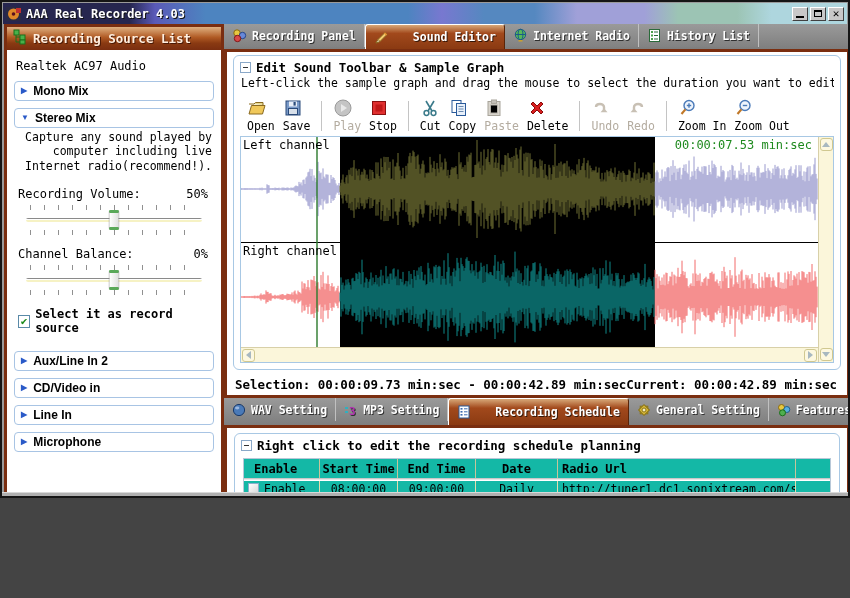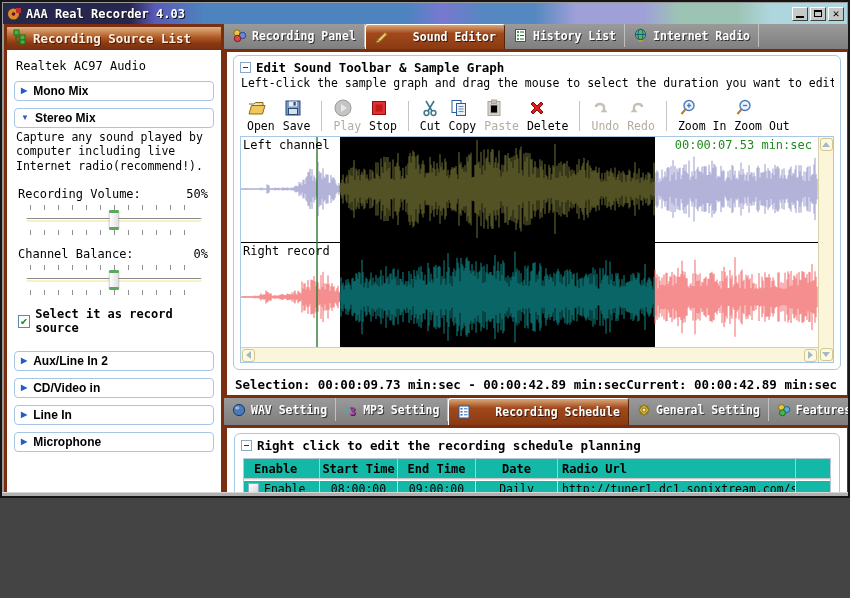--- a/index.html
+++ b/index.html
@@ -33,21 +33,21 @@
     background:linear-gradient(#e0b080 0%,#b05a24 45%,#8a3a12 70%,#7a2e10 100%);
     display:flex; align-items:center; gap:6px; padding:0 6px; }
   .sidebar-header-label { color:#ffeede; font-weight:bold; font-size:12.5px; text-shadow:1px 1px 0 #4a1a06; white-space:nowrap; }
   .sidebar-body { flex:1; background:#fff; padding:6px 7px; overflow:hidden; }
   .device-name { font-size:12px; color:#000; margin:3px 0 8px 2px; }
   .src-btn { border:1px solid #a8c4e4; border-radius:4px; background:#fff;
     height:20px; display:flex; align-items:center; gap:6px; padding:0 6px;
     font-weight:bold; font-size:12px; color:#000; margin-bottom:7px; width:100%; cursor:default; }
   .arrow { color:#2a5ac8; font-size:8px; line-height:1; }
   .stereo-detail { padding:0 2px 2px 2px; }
-  .desc-text { font-size:11.5px; color:#000; line-height:1.25; margin:2px 0 14px 0; }
+  .desc-text { font-size:11.5px; color:#000; line-height:1.25; margin:2px 0 14px 0;text-align:right; }
   .slider-label-row { display:flex; justify-content:space-between; font-size:12px; margin:0 4px 4px 2px; }
   .slider-block { margin:0 10px 12px 10px; }
   .ticks { height:5px; margin:0 4px;
     background:repeating-linear-gradient(90deg,#909090 0 1px,transparent 1px 14px); }
   .track-row { position:relative; height:20px; display:flex; align-items:center; }
   .track { width:100%; height:4px;
     background:linear-gradient(#8a8a8a 0 1px,#ffffff 1px 2px,#f6f2c4 2px 4px);
     border-radius:2px; }
   .thumb { position:absolute; left:50%; transform:translateX(-50%); width:11px; height:20px;
     background:linear-gradient(90deg,#ffffff,#e0e0e0); border:1px solid #7a7a7a;
@@ -262,41 +262,41 @@
                 <path d="M2 13 L4 9.5 L11 2.5 L13 4.5 L6 11.5 Z" fill="#f4cc70" stroke="#8a6820"></path>
                 <path d="M2 13 L4 9.5 L6 11.5 Z" fill="#f8f0e0" stroke="#8a6820"></path>
                 <path d="M11 2.5 L13 4.5 L12 5.5 L10 3.5 Z" fill="#e89030"></path>
               </svg>
           </span>
           <span>Sound Editor</span>
         </div>
         <div class="tab">
           <span class="tool-ico" style="width:15px;height:15px">
             <svg width="15" height="15">
+                <circle cx="7.5" cy="6.5" r="5.2" fill="#58b858" stroke="#1a5a8a"></circle>
+                <ellipse cx="7.5" cy="6.5" rx="2.4" ry="5.2" fill="none" stroke="#1a5a8a"></ellipse>
+                <line x1="2.3" y1="6.5" x2="12.7" y2="6.5" stroke="#1a5a8a"></line>
+                <rect x="5.5" y="12" width="4" height="1.6" fill="#c8a030"></rect>
+              </svg>
+          </span>
+          <span>Internet Radio</span>
+        </div>
+        <div class="tab">
+          <span class="tool-ico" style="width:15px;height:15px">
+            <svg width="15" height="15">
                 <rect x="2.5" y="1.5" width="10" height="12" fill="#fff" stroke="#2a6a3a"></rect>
                 <rect x="4" y="3" width="2" height="2" fill="#4aa04a"></rect>
                 <rect x="4" y="6.5" width="2" height="2" fill="#4aa04a"></rect>
                 <rect x="4" y="10" width="2" height="2" fill="#4aa04a"></rect>
                 <line x1="7" y1="4" x2="11" y2="4" stroke="#2a6a3a"></line>
                 <line x1="7" y1="7.5" x2="11" y2="7.5" stroke="#2a6a3a"></line>
                 <line x1="7" y1="11" x2="11" y2="11" stroke="#2a6a3a"></line>
               </svg>
           </span>
           <span>History List</span>
-        </div>
-        <div class="tab">
-          <span class="tool-ico" style="width:15px;height:15px">
-            <svg width="15" height="15">
-                <circle cx="7.5" cy="6.5" r="5.2" fill="#58b858" stroke="#1a5a8a"></circle>
-                <ellipse cx="7.5" cy="6.5" rx="2.4" ry="5.2" fill="none" stroke="#1a5a8a"></ellipse>
-                <line x1="2.3" y1="6.5" x2="12.7" y2="6.5" stroke="#1a5a8a"></line>
-                <rect x="5.5" y="12" width="4" height="1.6" fill="#c8a030"></rect>
-              </svg>
-          </span>
-          <span>Internet Radio</span>
         </div>
       </div>
 
       <div class="panel editor-panel">
         <div class="groupbox">
           <div class="group-title-row">
             <span class="minus-box"></span>
             <span class="group-title">Edit Sound Toolbar &amp; Sample Graph</span>
           </div>
           <div class="hint-text">Left-click the sample graph and drag the mouse to select the duration you want to edit.</div>
@@ -432,21 +432,21 @@
                   <svg width="577" height="212" xmlns="http://www.w3.org/2000/svg">
                     <rect x="99" y="0" width="315" height="212" fill="#000000"></rect>
                     <line x1="0" y1="105.5" x2="577" y2="105.5" stroke="#000"></line>
                     <path d="M0 51.0V53.0M1 51.3V52.7M2 51.3V52.7M3 51.3V52.7M4 51.0V53.0M5 51.3V52.7M6 51.1V52.9M7 51.3V52.7M8 51.3V52.7M9 51.2V52.8M10 51.3V52.7M11 51.2V52.8M12 51.3V52.7M13 51.3V52.7M14 51.2V52.8M15 51.3V52.7M16 51.3V52.7M17 51.3V52.7M18 51.3V52.7M19 50.8V53.2M20 51.3V52.7M21 50.6V53.4M22 51.3V52.7M23 51.3V52.7M24 51.3V52.7M25 51.3V52.7M26 47.3V56.7M27 48.1V55.9M28 48.3V55.7M29 51.1V52.9M30 51.3V52.7M31 51.1V52.9M32 51.1V52.9M33 51.2V52.8M34 50.6V53.4M35 50.9V53.1M36 51.0V53.0M37 51.0V53.0M38 50.7V53.3M39 51.3V52.7M40 51.3V52.7M41 50.6V53.4M42 50.7V53.3M43 50.6V53.4M44 51.0V53.0M45 50.9V53.1M46 50.6V53.4M47 50.6V53.4M48 51.1V52.9M49 51.3V52.7M50 50.5V53.5M51 50.9V53.1M52 50.7V53.3M53 50.4V53.6M54 49.2V54.8M55 48.5V55.5M56 49.1V54.9M57 49.3V54.7M58 44.9V59.1M59 47.1V56.9M60 45.4V58.6M61 48.4V55.6M62 42.9V61.1M63 42.5V61.5M64 47.0V57.0M65 40.6V63.4M66 39.4V64.6M67 35.3V68.7M68 34.7V69.3M69 31.8V72.2M70 39.1V64.9M71 32.1V71.9M72 43.7V60.3M73 38.4V65.6M74 40.9V63.1M75 45.0V59.0M76 42.7V61.3M77 24.9V79.1M78 34.1V69.9M79 36.3V67.7M80 35.6V68.4M81 42.1V61.9M82 31.4V72.6M83 39.6V64.4M84 41.2V62.8M85 37.4V66.6M86 37.5V66.5M87 37.7V66.3M88 45.8V58.2M89 45.8V58.2M90 38.0V66.0M91 42.1V61.9M92 40.2V63.8M93 41.0V63.0M94 43.0V61.0M95 46.5V57.5M96 48.5V55.5M97 48.2V55.8M98 46.0V58.0M414 44.4V59.6M415 35.4V68.6M416 33.4V70.6M417 35.3V68.7M418 45.4V58.6M419 41.4V62.6M420 44.0V60.0M421 32.5V71.5M422 41.5V62.5M423 39.7V64.3M424 34.4V69.6M425 39.8V64.2M426 31.2V72.8M427 30.0V74.0M428 30.7V73.3M429 44.1V59.9M430 29.1V74.9M431 37.9V66.1M432 23.2V80.8M433 35.7V68.3M434 28.9V75.1M435 43.1V60.9M436 31.6V72.4M437 34.9V69.1M438 31.3V72.7M439 30.6V73.4M440 42.2V61.8M441 37.7V66.3M442 31.0V73.0M443 27.6V76.4M444 33.9V70.1M445 27.2V76.8M446 35.6V68.4M447 37.1V66.9M448 23.6V80.4M449 42.8V61.2M450 39.8V64.2M451 34.4V69.6M452 38.7V65.3M453 19.5V84.5M454 33.8V70.2M455 42.2V61.8M456 31.9V72.1M457 29.8V74.2M458 33.7V70.3M459 34.5V69.5M460 35.1V68.9M461 29.6V74.4M462 36.7V67.3M463 29.1V74.9M464 29.3V74.7M465 29.4V74.6M466 38.0V66.0M467 38.0V66.0M468 27.9V76.1M469 35.0V69.0M470 37.3V66.7M471 23.6V80.4M472 31.0V73.0M473 26.9V77.1M474 28.2V75.8M475 30.1V73.9M476 41.2V62.8M477 38.7V65.3M478 39.7V64.3M479 39.6V64.4M480 28.8V75.2M481 34.7V69.3M482 33.0V71.0M483 34.2V69.8M484 44.6V59.4M485 42.5V61.5M486 40.4V63.6M487 34.3V69.7M488 40.3V63.7M489 32.9V71.1M490 43.1V60.9M491 27.9V76.1M492 29.1V74.9M493 38.1V65.9M494 33.6V70.4M495 42.1V61.9M496 40.7V63.3M497 42.6V61.4M498 33.7V70.3M499 37.4V66.6M500 25.5V78.5M501 38.1V65.9M502 31.9V72.1M503 36.4V67.6M504 43.6V60.4M505 37.9V66.1M506 35.3V68.7M507 44.1V59.9M508 28.2V75.8M509 37.8V66.2M510 35.4V68.6M511 35.4V68.6M512 39.7V64.3M513 35.7V68.3M514 39.2V64.8M515 43.8V60.2M516 30.8V73.2M517 28.8V75.2M518 30.7V73.3M519 40.5V63.5M520 35.6V68.4M521 35.9V68.1M522 34.9V69.1M523 35.3V68.7M524 27.1V76.9M525 33.9V70.1M526 41.1V62.9M527 31.2V72.8M528 33.3V70.7M529 34.4V69.6M530 41.9V62.1M531 36.1V67.9M532 31.5V72.5M533 38.1V65.9M534 27.9V76.1M535 31.9V72.1M536 29.8V74.2M537 29.3V74.7M538 31.4V72.6M539 41.3V62.7M540 38.3V65.7M541 32.3V71.7M542 41.4V62.6M543 31.3V72.7M544 38.1V65.9M545 41.5V62.5M546 42.4V61.6M547 38.3V65.7M548 33.0V71.0M549 31.7V72.3M550 29.4V74.6M551 38.7V65.3M552 35.9V68.1M553 37.2V66.8M554 32.4V71.6M555 28.2V75.8M556 41.0V63.0M557 39.8V64.2M558 28.2V75.8M559 34.3V69.7M560 28.3V75.7M561 38.8V65.2M562 43.1V60.9M563 34.4V69.6M564 44.3V59.7M565 34.8V69.2M566 30.6V73.4M567 29.4V74.6M568 43.9V60.1M569 29.2V74.8M570 39.3V64.7M571 37.6V66.4M572 37.1V66.9M573 27.4V76.6M574 20.8V83.2M575 36.9V67.1M576 41.5V62.5" stroke="#9a9ace" stroke-width="1"></path>
                     <path d="M99 48.7V55.3M100 45.8V58.2M101 42.6V61.4M102 37.5V66.5M103 45.4V58.6M104 47.0V57.0M105 40.3V63.7M106 38.2V65.8M107 46.4V57.6M108 32.8V71.2M109 37.6V66.4M110 30.8V73.2M111 39.1V64.9M112 30.4V73.6M113 23.1V80.9M114 42.9V61.1M115 31.6V72.4M116 33.6V70.4M117 38.5V65.5M118 32.1V71.9M119 43.3V60.7M120 37.7V66.3M121 34.8V69.2M122 37.6V66.4M123 31.7V72.3M124 33.1V70.9M125 41.3V62.7M126 37.6V66.4M127 41.8V62.2M128 43.9V60.1M129 32.5V71.5M130 42.9V61.1M131 33.0V71.0M132 35.0V69.0M133 41.1V62.9M134 41.7V62.3M135 25.3V78.7M136 36.8V67.2M137 25.4V78.6M138 38.9V65.1M139 41.7V62.3M140 21.4V82.6M141 30.0V74.0M142 35.9V68.1M143 19.8V84.2M144 25.2V78.8M145 20.0V84.0M146 33.3V70.7M147 20.0V84.0M148 30.8V73.2M149 24.8V79.2M150 42.0V62.0M151 41.4V62.6M152 22.4V81.6M153 43.0V61.0M154 29.5V74.5M155 29.6V74.4M156 25.7V78.3M157 16.0V88.0M158 29.3V74.7M159 33.5V70.5M160 42.1V61.9M161 38.9V65.1M162 30.8V73.2M163 41.3V62.7M164 41.6V62.4M165 28.9V75.1M166 37.9V66.1M167 26.4V77.6M168 19.3V84.7M169 15.9V88.1M170 25.7V78.3M171 19.1V84.9M172 13.6V90.4M173 15.1V88.9M174 19.6V84.4M175 32.0V72.0M176 19.1V84.9M177 17.6V86.4M178 27.5V76.5M179 36.7V67.3M180 31.7V72.3M181 26.8V77.2M182 23.5V80.5M183 27.5V76.5M184 40.5V63.5M185 35.8V68.2M186 36.6V67.4M187 35.4V68.6M188 36.1V67.9M189 19.9V84.1M190 27.6V76.4M191 35.3V68.7M192 30.9V73.1M193 24.2V79.8M194 32.1V71.9M195 39.2V64.8M196 26.0V78.0M197 31.6V72.4M198 35.5V68.5M199 17.2V86.8M200 30.0V74.0M201 25.4V78.6M202 33.3V70.7M203 32.3V71.7M204 21.5V82.5M205 24.7V79.3M206 38.8V65.2M207 32.9V71.1M208 41.2V62.8M209 38.0V66.0M210 32.6V71.4M211 30.2V73.8M212 31.6V72.4M213 30.4V73.6M214 30.8V73.2M215 29.1V74.9M216 37.2V66.8M217 42.1V61.9M218 15.2V88.8M219 27.4V76.6M220 25.3V78.7M221 32.0V72.0M222 30.2V73.8M223 34.5V69.5M224 28.1V75.9M225 34.9V69.1M226 19.7V84.3M227 24.7V79.3M228 17.5V86.5M229 18.2V85.8M230 15.7V88.3M231 40.5V63.5M232 40.0V64.0M233 39.9V64.1M234 28.0V76.0M235 27.7V76.3M236 3.0V101.0M237 26.4V77.6M238 24.5V79.5M239 31.1V72.9M240 14.8V89.2M241 37.6V66.4M242 28.5V75.5M243 12.4V91.6M244 33.2V70.8M245 21.9V82.1M246 20.1V83.9M247 12.1V91.9M248 25.0V79.0M249 27.5V76.5M250 14.7V89.3M251 12.0V92.0M252 12.5V91.5M253 30.8V73.2M254 25.4V78.6M255 20.5V83.5M256 31.0V73.0M257 25.8V78.2M258 13.5V90.5M259 32.7V71.3M260 39.6V64.4M261 27.6V76.4M262 35.1V68.9M263 28.1V75.9M264 18.0V86.0M265 18.5V85.5M266 34.4V69.6M267 16.1V87.9M268 20.8V83.2M269 21.2V82.8M270 24.7V79.3M271 20.0V84.0M272 30.9V73.1M273 18.8V85.2M274 23.0V81.0M275 11.0V93.0M276 17.6V86.4M277 21.5V82.5M278 36.1V67.9M279 12.6V91.4M280 9.5V94.5M281 33.0V71.0M282 38.5V65.5M283 16.6V87.4M284 24.4V79.6M285 15.6V88.4M286 20.1V83.9M287 15.8V88.2M288 39.8V64.2M289 16.3V87.7M290 22.7V81.3M291 22.2V81.8M292 37.0V67.0M293 30.4V73.6M294 24.2V79.8M295 29.9V74.1M296 40.7V63.3M297 31.4V72.6M298 40.4V63.6M299 22.4V81.6M300 29.0V75.0M301 23.6V80.4M302 32.7V71.3M303 41.1V62.9M304 27.0V77.0M305 37.9V66.1M306 39.3V64.7M307 42.6V61.4M308 27.8V76.2M309 30.7V73.3M310 42.8V61.2M311 37.1V66.9M312 28.2V75.8M313 29.9V74.1M314 7.0V97.0M315 40.9V63.1M316 28.7V75.3M317 40.7V63.3M318 26.1V77.9M319 34.5V69.5M320 24.6V79.4M321 39.0V65.0M322 27.5V76.5M323 26.4V77.6M324 26.3V77.7M325 38.9V65.1M326 23.8V80.2M327 40.9V63.1M328 29.5V74.5M329 33.4V70.6M330 39.4V64.6M331 32.3V71.7M332 36.5V67.5M333 33.4V70.6M334 37.0V67.0M335 38.2V65.8M336 27.4V76.6M337 35.6V68.4M338 22.1V81.9M339 33.2V70.8M340 32.9V71.1M341 29.1V74.9M342 26.2V77.8M343 20.9V83.1M344 33.1V70.9M345 40.4V63.6M346 26.1V77.9M347 23.4V80.6M348 41.5V62.5M349 28.5V75.5M350 31.0V73.0M351 34.7V69.3M352 33.1V70.9M353 34.3V69.7M354 33.2V70.8M355 29.6V74.4M356 35.8V68.2M357 35.4V68.6M358 30.6V73.4M359 41.8V62.2M360 44.6V59.4M361 35.9V68.1M362 44.4V59.6M363 42.5V61.5M364 35.5V68.5M365 44.4V59.6M366 33.1V70.9M367 34.6V69.4M368 39.2V64.8M369 34.1V69.9M370 31.4V72.6M371 35.4V68.6M372 36.3V67.7M373 40.0V64.0M374 30.5V73.5M375 42.9V61.1M376 39.9V64.1M377 37.2V66.8M378 33.8V70.2M379 43.0V61.0M380 35.6V68.4M381 45.1V58.9M382 33.9V70.1M383 35.8V68.2M384 37.7V66.3M385 44.5V59.5M386 38.0V66.0M387 37.8V66.2M388 32.6V71.4M389 34.0V70.0M390 44.2V59.8M391 40.6V63.4M392 41.5V62.5M393 35.6V68.4M394 25.1V78.9M395 43.2V60.8M396 36.4V67.6M397 42.0V62.0M398 31.4V72.6M399 45.9V58.1M400 40.6V63.4M401 40.4V63.6M402 35.5V68.5M403 43.6V60.4M404 41.6V62.4M405 37.6V66.4M406 43.0V61.0M407 35.3V68.7M408 35.7V68.3M409 37.1V66.9M410 46.1V57.9M411 41.3V62.7M412 44.8V59.2M413 25.6V78.4" stroke="#6e6e32" stroke-width="1"></path>
                     <path d="M0 159.3V160.7M1 159.3V160.7M2 159.3V160.7M3 159.0V161.0M4 159.1V160.9M5 159.3V160.7M6 159.1V160.9M7 159.3V160.7M8 159.1V160.9M9 159.2V160.8M10 159.3V160.7M11 158.9V161.1M12 159.3V160.7M13 158.8V161.2M14 158.6V161.4M15 159.3V160.7M16 158.8V161.2M17 158.7V161.3M18 159.2V160.8M19 157.8V162.2M20 156.4V163.6M21 158.1V161.9M22 157.6V162.4M23 157.3V162.7M24 157.6V162.4M25 153.4V166.6M26 154.9V165.1M27 154.9V165.1M28 156.9V163.1M29 156.3V163.7M30 156.3V163.7M31 158.4V161.6M32 159.0V161.0M33 158.6V161.4M34 157.8V162.2M35 158.7V161.3M36 158.8V161.2M37 158.2V161.8M38 158.8V161.2M39 157.6V162.4M40 157.8V162.2M41 157.1V162.9M42 157.1V162.9M43 158.1V161.9M44 158.4V161.6M45 158.0V162.0M46 156.7V163.3M47 156.9V163.1M48 157.0V163.0M49 157.6V162.4M50 157.2V162.8M51 155.4V164.6M52 157.7V162.3M53 154.6V165.4M54 153.5V166.5M55 156.6V163.4M56 157.7V162.3M57 153.6V166.4M58 155.0V165.0M59 155.6V164.4M60 156.6V163.4M61 144.5V175.5M62 151.5V168.5M63 146.2V173.8M64 146.6V173.4M65 152.2V167.8M66 149.9V170.1M67 143.1V176.9M68 150.3V169.7M69 153.2V166.8M70 142.6V177.4M71 142.9V177.1M72 143.4V176.6M73 139.0V181.0M74 144.2V175.8M75 149.2V170.8M76 145.7V174.3M77 145.2V174.8M78 151.6V168.4M79 152.6V167.4M80 138.1V181.9M81 149.9V170.1M82 134.8V185.2M83 146.3V173.7M84 152.4V167.6M85 146.4V173.6M86 147.0V173.0M87 138.4V181.6M88 147.0V173.0M89 153.9V166.1M90 149.1V170.9M91 146.1V173.9M92 150.0V170.0M93 149.3V170.7M94 154.5V165.5M95 153.4V166.6M96 151.1V168.9M97 148.8V171.2M98 154.5V165.5M414 132.8V187.2M415 141.1V178.9M416 137.2V182.8M417 151.4V168.6M418 139.4V180.6M419 143.7V176.3M420 148.0V172.0M421 140.5V179.5M422 147.7V172.3M423 137.5V182.5M424 148.4V171.6M425 135.6V184.4M426 136.0V184.0M427 147.1V172.9M428 144.2V175.8M429 139.3V180.7M430 139.9V180.1M431 134.8V185.2M432 148.4V171.6M433 137.5V182.5M434 138.5V181.5M435 146.4V173.6M436 139.5V180.5M437 130.8V189.2M438 140.0V180.0M439 139.8V180.2M440 137.0V183.0M441 123.7V196.3M442 134.1V185.9M443 138.2V181.8M444 134.8V185.2M445 141.1V178.9M446 141.3V178.7M447 149.1V170.9M448 150.6V169.4M449 147.6V172.4M450 146.3V173.7M451 149.0V171.0M452 136.4V183.6M453 149.1V170.9M454 122.7V197.3M455 136.6V183.4M456 144.0V176.0M457 137.8V182.2M458 143.6V176.4M459 136.4V183.6M460 148.9V171.1M461 144.8V175.2M462 145.6V174.4M463 142.0V178.0M464 141.0V179.0M465 139.7V180.3M466 148.7V171.3M467 141.7V178.3M468 142.1V177.9M469 136.0V184.0M470 135.8V184.2M471 134.7V185.3M472 137.3V182.7M473 136.6V183.4M474 144.5V175.5M475 144.5V175.5M476 142.5V177.5M477 146.3V173.7M478 148.9V171.1M479 144.0V176.0M480 151.5V168.5M481 134.0V186.0M482 144.2V175.8M483 129.8V190.2M484 134.8V185.2M485 141.2V178.8M486 138.6V181.4M487 151.0V169.0M488 151.0V169.0M489 133.0V187.0M490 141.4V178.6M491 138.3V181.7M492 149.7V170.3M493 147.4V172.6M494 120.2V199.8M495 138.7V181.3M496 145.3V174.7M497 147.0V173.0M498 137.4V182.6M499 151.0V169.0M500 134.3V185.7M501 132.6V187.4M502 144.1V175.9M503 142.8V177.2M504 151.8V168.2M505 137.8V182.2M506 140.7V179.3M507 138.3V181.7M508 142.7V177.3M509 141.4V178.6M510 151.1V168.9M511 137.1V182.9M512 146.5V173.5M513 145.9V174.1M514 151.6V168.4M515 147.1V172.9M516 151.2V168.8M517 152.0V168.0M518 136.0V184.0M519 150.3V169.7M520 151.3V168.7M521 139.7V180.3M522 143.5V176.5M523 151.0V169.0M524 135.3V184.7M525 140.4V179.6M526 140.3V179.7M527 140.5V179.5M528 137.1V182.9M529 140.3V179.7M530 150.3V169.7M531 143.9V176.1M532 140.4V179.6M533 143.4V176.6M534 148.7V171.3M535 150.0V170.0M536 150.3V169.7M537 135.5V184.5M538 135.4V184.6M539 150.9V169.1M540 145.2V174.8M541 151.7V168.3M542 145.8V174.2M543 151.9V168.1M544 135.6V184.4M545 151.4V168.6M546 142.4V177.6M547 134.4V185.6M548 136.9V183.1M549 148.8V171.2M550 134.0V186.0M551 148.5V171.5M552 143.0V177.0M553 138.3V181.7M554 139.5V180.5M555 141.6V178.4M556 136.6V183.4M557 148.2V171.8M558 135.1V184.9M559 142.6V177.4M560 143.3V176.7M561 134.1V185.9M562 134.7V185.3M563 135.2V184.8M564 140.5V179.5M565 140.9V179.1M566 137.1V182.9M567 145.7V174.3M568 134.9V185.1M569 135.2V184.8M570 144.6V175.4M571 127.0V193.0M572 143.8V176.2M573 143.2V176.8M574 134.3V185.7M575 139.8V180.2M576 149.6V170.4" stroke="#f26b6b" stroke-width="1"></path>
                     <path d="M99 155.7V164.3M100 140.4V179.6M101 147.9V172.1M102 145.6V174.4M103 152.6V167.4M104 148.5V171.5M105 142.6V177.4M106 147.5V172.5M107 142.1V177.9M108 145.5V174.5M109 147.9V172.1M110 152.4V167.6M111 141.6V178.4M112 140.8V179.2M113 144.2V175.8M114 143.9V176.1M115 136.1V183.9M116 136.9V183.1M117 142.0V178.0M118 134.8V185.2M119 135.9V184.1M120 147.2V172.8M121 122.7V197.3M122 135.1V184.9M123 150.4V169.6M124 145.5V174.5M125 140.5V179.5M126 142.0V178.0M127 150.9V169.1M128 144.7V175.3M129 142.2V177.8M130 135.5V184.5M131 148.5V171.5M132 140.6V179.4M133 147.2V172.8M134 145.1V174.9M135 138.0V182.0M136 147.4V172.6M137 140.8V179.2M138 149.5V170.5M139 139.6V180.4M140 132.8V187.2M141 148.3V171.7M142 138.5V181.5M143 146.1V173.9M144 146.5V173.5M145 129.1V190.9M146 141.7V178.3M147 139.4V180.6M148 147.0V173.0M149 136.7V183.3M150 136.5V183.5M151 142.6V177.4M152 132.3V187.7M153 131.3V188.7M154 141.5V178.5M155 139.4V180.6M156 148.2V171.8M157 132.5V187.5M158 148.3V171.7M159 141.7V178.3M160 142.0V178.0M161 145.1V174.9M162 134.9V185.1M163 148.2V171.8M164 146.7V173.3M165 143.9V176.1M166 149.4V170.6M167 144.3V175.7M168 134.1V185.9M169 147.4V172.6M170 136.9V183.1M171 141.9V178.1M172 150.8V169.2M173 133.0V187.0M174 139.2V180.8M175 143.1V176.9M176 133.6V186.4M177 137.9V182.1M178 130.4V189.6M179 142.3V177.7M180 129.1V190.9M181 134.9V185.1M182 143.3V176.7M183 143.7V176.3M184 137.6V182.4M185 148.2V171.8M186 147.0V173.0M187 125.8V194.2M188 131.3V188.7M189 144.8V175.2M190 136.7V183.3M191 142.3V177.7M192 145.6V174.4M193 129.4V190.6M194 130.3V189.7M195 127.9V192.1M196 141.2V178.8M197 130.0V190.0M198 128.8V191.2M199 129.8V190.2M200 147.6V172.4M201 139.0V181.0M202 141.8V178.2M203 123.3V196.7M204 141.7V178.3M205 147.7V172.3M206 134.8V185.2M207 116.2V203.8M208 130.2V189.8M209 146.4V173.6M210 138.7V181.3M211 149.2V170.8M212 135.0V185.0M213 131.4V188.6M214 139.6V180.4M215 133.5V186.5M216 120.9V199.1M217 125.7V194.3M218 131.2V188.8M219 144.2V175.8M220 120.8V199.2M221 127.1V192.9M222 129.1V190.9M223 133.8V186.2M224 130.9V189.1M225 121.8V198.2M226 120.2V199.8M227 123.7V196.3M228 124.0V196.0M229 133.3V186.7M230 136.3V183.7M231 127.1V192.9M232 134.5V185.5M233 133.3V186.7M234 138.8V181.2M235 124.2V195.8M236 135.3V184.7M237 141.7V178.3M238 134.8V185.2M239 133.6V186.4M240 125.7V194.3M241 129.9V190.1M242 145.9V174.1M243 128.8V191.2M244 144.9V175.1M245 135.2V184.8M246 127.2V192.8M247 136.2V183.8M248 137.4V182.6M249 134.9V185.1M250 135.2V184.8M251 138.0V182.0M252 138.8V181.2M253 128.7V191.3M254 118.0V202.0M255 142.0V178.0M256 133.7V186.3M257 124.6V195.4M258 134.0V186.0M259 143.8V176.2M260 126.8V193.2M261 137.7V182.3M262 123.6V196.4M263 126.0V194.0M264 143.5V176.5M265 140.3V179.7M266 145.7V174.3M267 138.6V181.4M268 149.4V170.6M269 140.6V179.4M270 143.5V176.5M271 139.3V180.7M272 135.2V184.8M273 139.7V180.3M274 114.6V205.4M275 134.5V185.5M276 131.5V188.5M277 146.0V174.0M278 133.4V186.6M279 147.1V172.9M280 136.2V183.8M281 144.9V175.1M282 148.6V171.4M283 142.8V177.2M284 128.9V191.1M285 148.2V171.8M286 131.2V188.8M287 128.5V191.5M288 149.1V170.9M289 143.8V176.2M290 134.5V185.5M291 133.5V186.5M292 126.1V193.9M293 126.1V193.9M294 125.2V194.8M295 144.9V175.1M296 137.4V182.6M297 142.1V177.9M298 134.3V185.7M299 126.3V193.7M300 129.3V190.7M301 148.8V171.2M302 143.4V176.6M303 149.3V170.7M304 138.9V181.1M305 131.3V188.7M306 137.1V182.9M307 139.2V180.8M308 142.6V177.4M309 137.3V182.7M310 140.0V180.0M311 140.5V179.5M312 144.6V175.4M313 135.8V184.2M314 148.8V171.2M315 137.0V183.0M316 134.4V185.6M317 131.9V188.1M318 134.3V185.7M319 145.0V175.0M320 137.3V182.7M321 147.0V173.0M322 139.9V180.1M323 138.6V181.4M324 133.6V186.4M325 149.6V170.4M326 132.4V187.6M327 134.0V186.0M328 147.2V172.8M329 132.4V187.6M330 135.0V185.0M331 142.2V177.8M332 137.4V182.6M333 136.3V183.7M334 148.7V171.3M335 149.7V170.3M336 135.7V184.3M337 142.7V177.3M338 151.0V169.0M339 141.3V178.7M340 141.9V178.1M341 140.4V179.6M342 149.2V170.8M343 141.2V178.8M344 139.0V181.0M345 136.5V183.5M346 138.4V181.6M347 140.5V179.5M348 137.0V183.0M349 147.1V172.9M350 136.2V183.8M351 146.5V173.5M352 130.4V189.6M353 138.2V181.8M354 132.5V187.5M355 148.9V171.1M356 136.9V183.1M357 151.6V168.4M358 151.5V168.5M359 131.2V188.8M360 146.4V173.6M361 142.8V177.2M362 131.1V188.9M363 138.9V181.1M364 137.2V182.8M365 123.3V196.7M366 138.7V181.3M367 138.4V181.6M368 147.5V172.5M369 124.6V195.4M370 142.7V177.3M371 136.7V183.3M372 148.5V171.5M373 144.0V176.0M374 149.2V170.8M375 135.9V184.1M376 138.3V181.7M377 136.1V183.9M378 142.1V177.9M379 150.5V169.5M380 148.7V171.3M381 142.1V177.9M382 149.3V170.7M383 138.1V181.9M384 149.2V170.8M385 146.2V173.8M386 145.3V174.7M387 144.6V175.4M388 145.2V174.8M389 144.0V176.0M390 137.6V182.4M391 143.7V176.3M392 136.0V184.0M393 137.6V182.4M394 140.9V179.1M395 143.0V177.0M396 140.9V179.1M397 135.4V184.6M398 136.4V183.6M399 146.6V173.4M400 148.9V171.1M401 143.1V176.9M402 147.7V172.3M403 141.2V178.8M404 126.9V193.1M405 149.8V170.2M406 145.2V174.8M407 142.6V177.4M408 140.3V179.7M409 141.9V178.1M410 143.9V176.1M411 148.9V171.1M412 152.5V167.5M413 140.1V179.9" stroke="#0f8888" stroke-width="1"></path>
                     <line x1="76" y1="0" x2="76" y2="212" stroke="#2c7a2c" stroke-width="1.4"></line>
                   </svg>
                 <div class="ch-label" style="top:1px">Left channel</div>
-                <div class="ch-label" style="top:107px">Right record</div>
+                <div class="ch-label" style="top:107px">Right channel</div>
                 <div class="time-display">00:00:07.53 min:sec</div>
               </div>
               <div class="h-scrollbar">
                 <span class="scroll-btn">
                     <span class="tri left"></span>
                   </span>
                 <span class="scroll-btn">
                     <span class="tri right"></span>
                   </span>
               </div>

